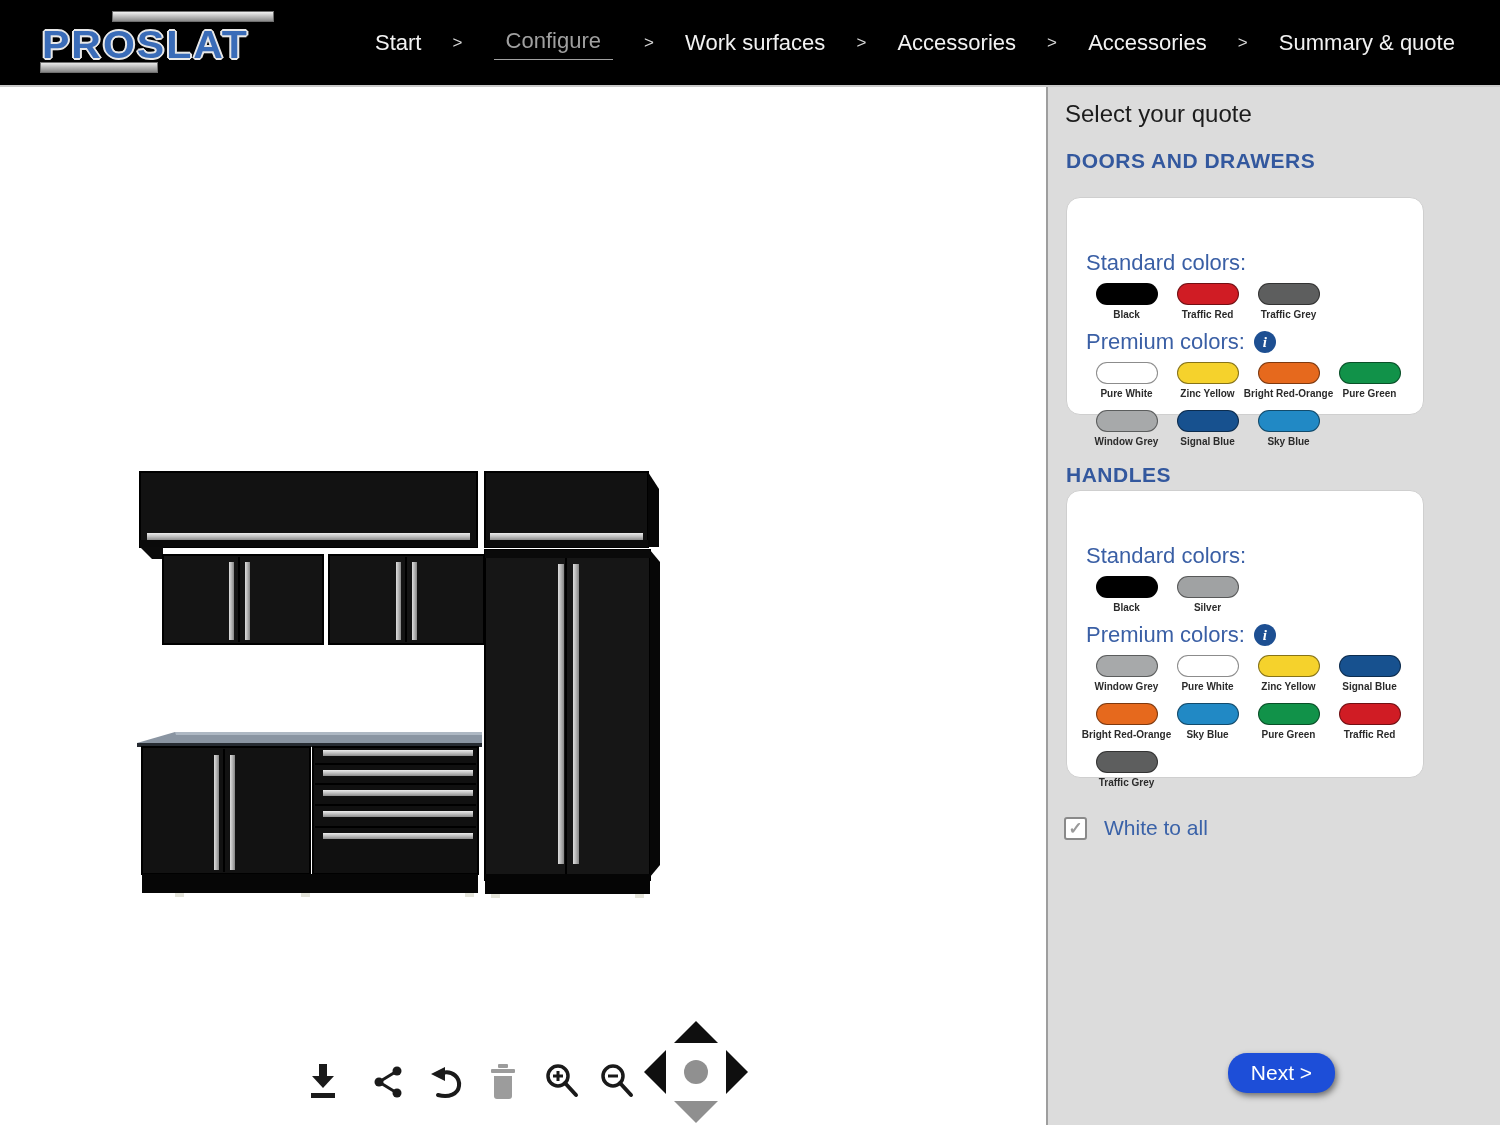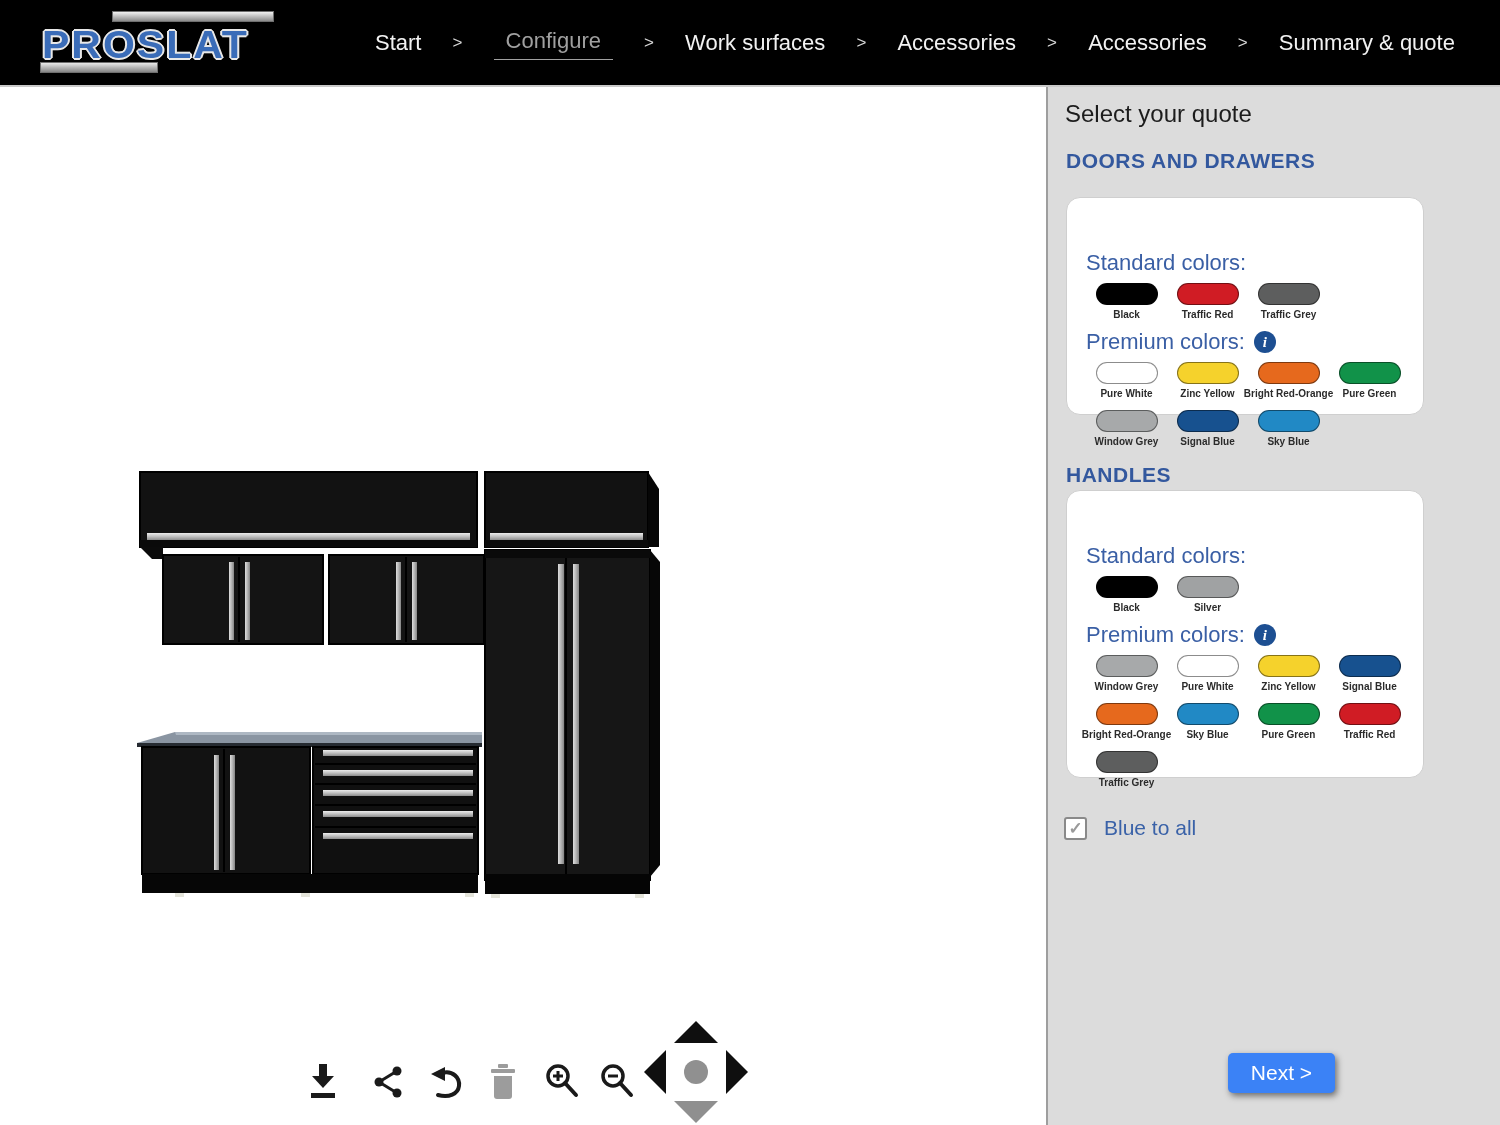--- a/index.html
+++ b/index.html
@@ -37,21 +37,21 @@
   .swatch-row { display:flex; margin-bottom:5px; }
   .swatch { width:81px; display:flex; flex-direction:column; align-items:center; cursor:pointer; }
   .pill { width:62px; height:22px; border-radius:12px; border:1px solid rgba(0,0,0,.45); }
   .pill-label { font-size:10px; font-weight:bold; color:#2b2b2b; margin-top:4px; white-space:nowrap; }
   .spacer-sm { height:6px; }
   .apply-row { position:absolute; left:16px; top:729px; display:flex; align-items:center; gap:17px; }
   .checkbox { width:23px; height:23px; background:#fff; border:2px solid #8a8a8a; border-radius:3px;
       display:flex; align-items:center; justify-content:center; cursor:pointer; }
   .checkbox span { color:#9a9a9a; font-size:17px; font-weight:bold; line-height:1; }
   .apply-label { font-size:21px; color:#3a62a8; }
-  .next-btn { position:absolute; left:180px; top:966px; width:107px; height:40px; border-radius:5px; background:#3b82f6;
+  .next-btn { position:absolute; left:180px; top:966px; width:107px; height:40px; border-radius:19px; background:#1d4ed8;
       color:#fff; font-size:21px; display:flex; align-items:center; justify-content:center;
       box-shadow:2px 3px 6px rgba(0,0,0,.5); cursor:pointer; }
 </style>
 </head>
 <body>
 
 <div id="page">
 
   <div class="header">
     <div class="logo">
@@ -311,19 +311,19 @@
           <div class="pill" style="background: rgb(93, 94, 94);"></div>
           <div class="pill-label">Traffic Grey</div>
         </div>
       </div>
     </div>
 
     <div class="apply-row">
       <div class="checkbox">
         <span>✓</span>
       </div>
-      <div class="apply-label">Blue to all</div>
+      <div class="apply-label">White to all</div>
     </div>
 
     <div class="next-btn">Next &gt;</div>
   </div>
 
 </div>
 
 </body></html>

